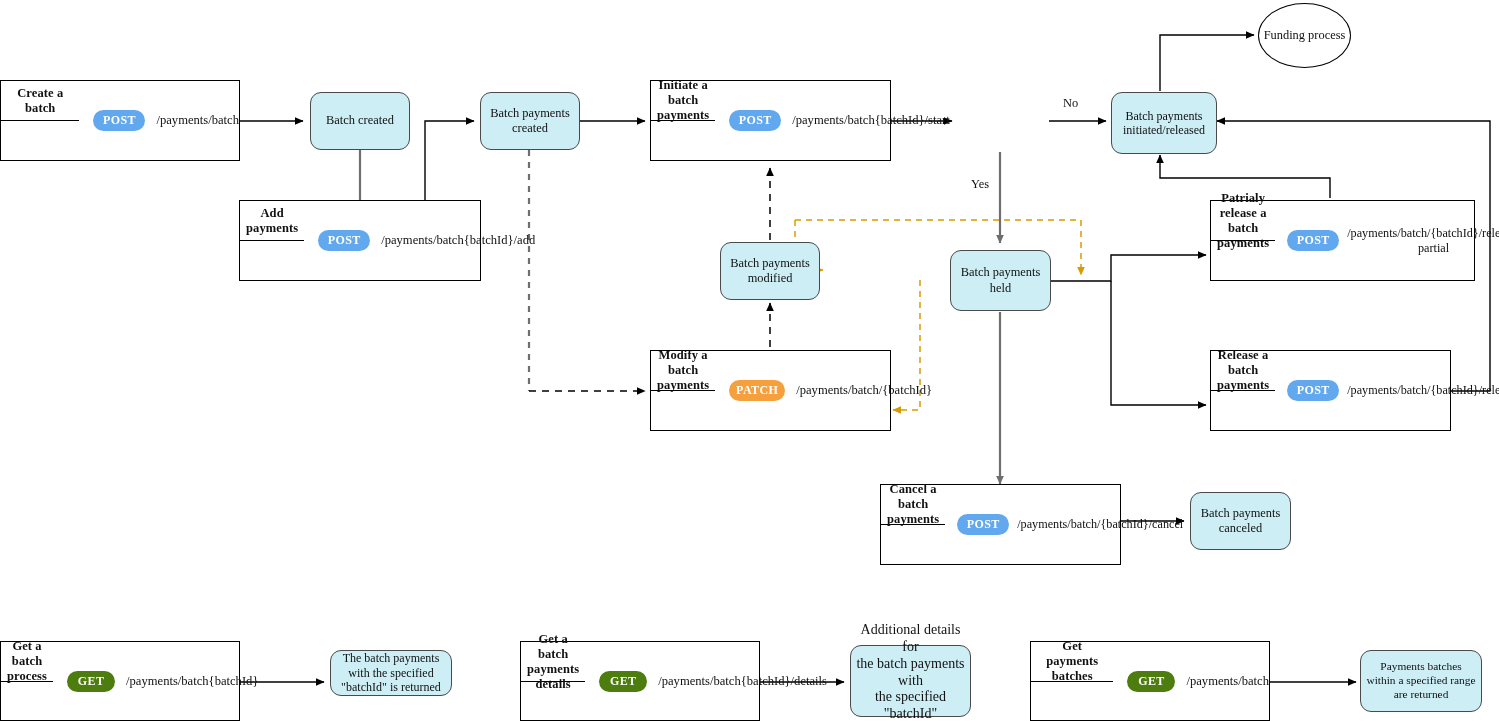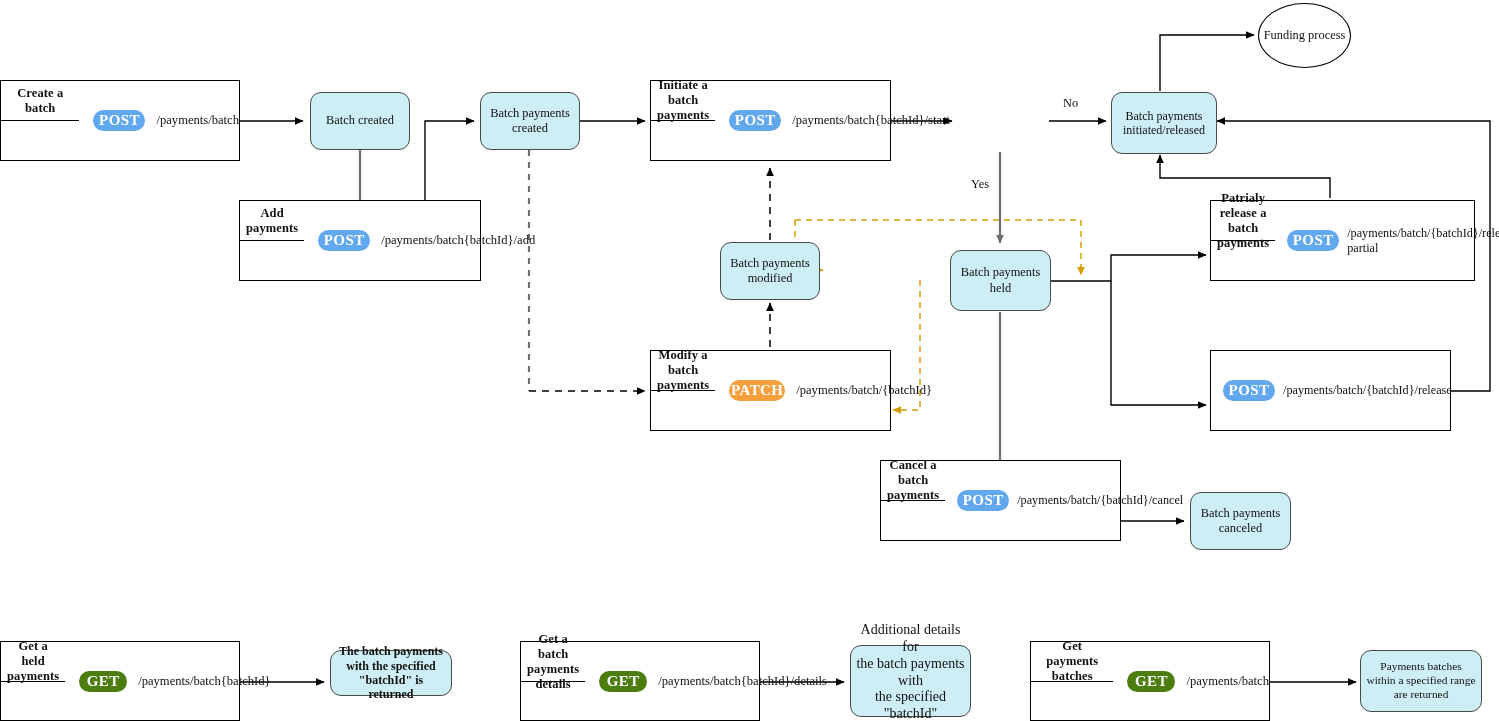--- a/index.html
+++ b/index.html
@@ -47,33 +47,34 @@
     flex: 1;
     display: flex;
     align-items: center;
     padding-left: 14px;
     gap: 11px;
   }
   .api-path {
     font-size: 12.6px;
     color: #111111;
     line-height: 1.15;
+    text-align: center;
   }
 
   
   .verb {
     flex: 0 0 auto;
     display: inline-flex;
     align-items: center;
     justify-content: center;
     width: 52px;
     height: 21px;
     border-radius: 11px;
     color: #ffffff;
-    font-size: 15px;
+    font-size: 12px;
     font-weight: bold;
     letter-spacing: .4px;
     font-family: "Liberation Serif", serif;
   }
   .verb-post  { background: #62a8ef; }
   .verb-patch { background: #f5a03c; width: 56px; }
   .verb-get   { background: #4d7c0f; width: 48px; }
 
   
   .state-node {
@@ -243,36 +244,37 @@
 
   <div class="api-node" style="left:1210px; top:200px; width:265px; height:81px;">
     <div class="api-title" style="height:40px;">Patrialy release a batch payments</div>
     <div class="api-body" style="padding-left:12px; gap:8px;">
       <span class="verb verb-post">POST</span>
       <span class="api-path" style="font-size:12.2px;">/payments/batch/{batchId}/release-partial</span>
     </div>
   </div>
 
   <div class="api-node" style="left:1210px; top:350px; width:241px; height:81px;">
+    <div class="api-title" style="height:40px;">Release a batch payments</div>
     <div class="api-body" style="padding-left:12px; gap:8px;">
       <span class="verb verb-post">POST</span>
       <span class="api-path" style="font-size:12.2px;">/payments/batch/{batchId}/release</span>
     </div>
   </div>
 
-  <div class="api-node" style="left:880px; top:460px; width:241px; height:81px;">
+  <div class="api-node" style="left:880px; top:484px; width:241px; height:81px;">
     <div class="api-title" style="height:40px;">Cancel a batch payments</div>
     <div class="api-body" style="padding-left:12px; gap:8px;">
       <span class="verb verb-post">POST</span>
       <span class="api-path" style="font-size:12.2px;">/payments/batch/{batchId}/cancel</span>
     </div>
   </div>
 
   <div class="api-node" style="left:0px; top:641px; width:240px; height:80px;">
-    <div class="api-title" style="height:40px;">Get a held payments</div>
+    <div class="api-title" style="height:40px;">Get a batch process</div>
     <div class="api-body">
       <span class="verb verb-get">GET</span>
       <span class="api-path">/payments/batch{batchId}</span>
     </div>
   </div>
 
   <div class="api-node" style="left:520px; top:641px; width:240px; height:80px;">
     <div class="api-title" style="height:40px;">Get a batch payments details</div>
     <div class="api-body">
       <span class="verb verb-get">GET</span>
@@ -310,21 +312,21 @@
   <div class="state-node" style="left:1111px; top:92px; width:106px; height:62px;">
     <span class="state-small" style="white-space:pre-line;">Batch payments
 initiated/released</span>
   </div>
 
   <div class="state-node" style="left:1190px; top:492px; width:101px; height:58px;">
     <span style="white-space:pre-line;">Batch payments
 canceled</span>
   </div>
 
-  <div class="state-node" style="left:330px; top:650px; width:122px; height:46px;font-weight:bold;">
+  <div class="state-node" style="left:330px; top:650px; width:122px; height:46px;">
     <span class="state-small" style="white-space:pre-line;">The batch payments
 with the specified
 "batchId" is returned</span>
   </div>
 
   <div class="state-node" style="left:850px; top:645px; width:121px; height:72px;">
     <span class="state-small" style="white-space:pre-line; font-size:14px;">Additional details for
 the batch payments with
 the specified "batchId"
 are returned</span>

